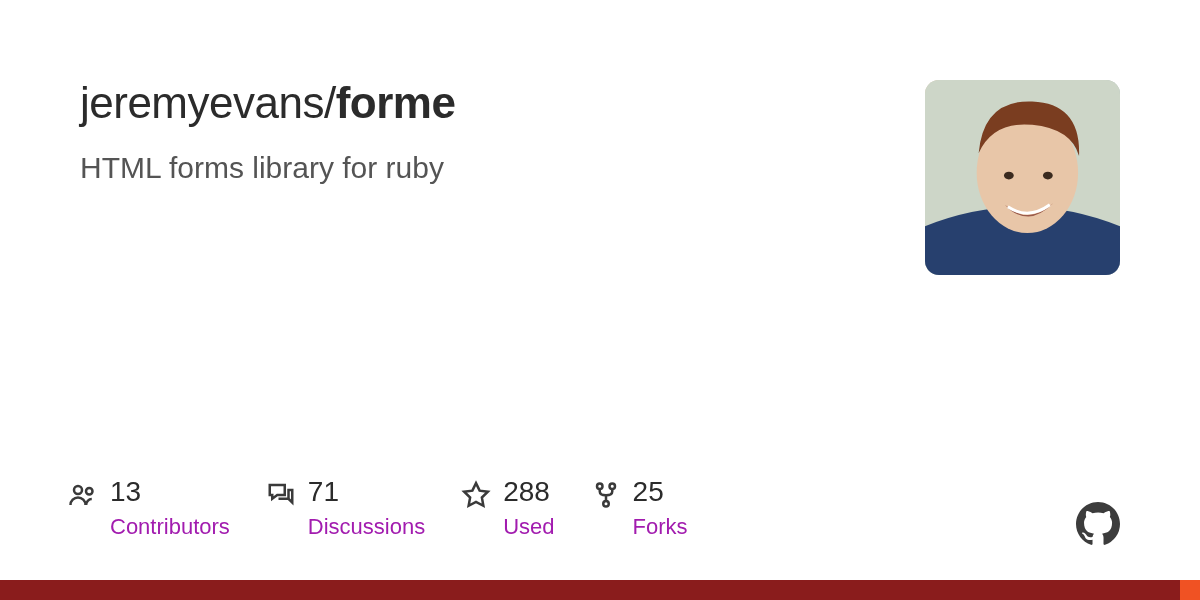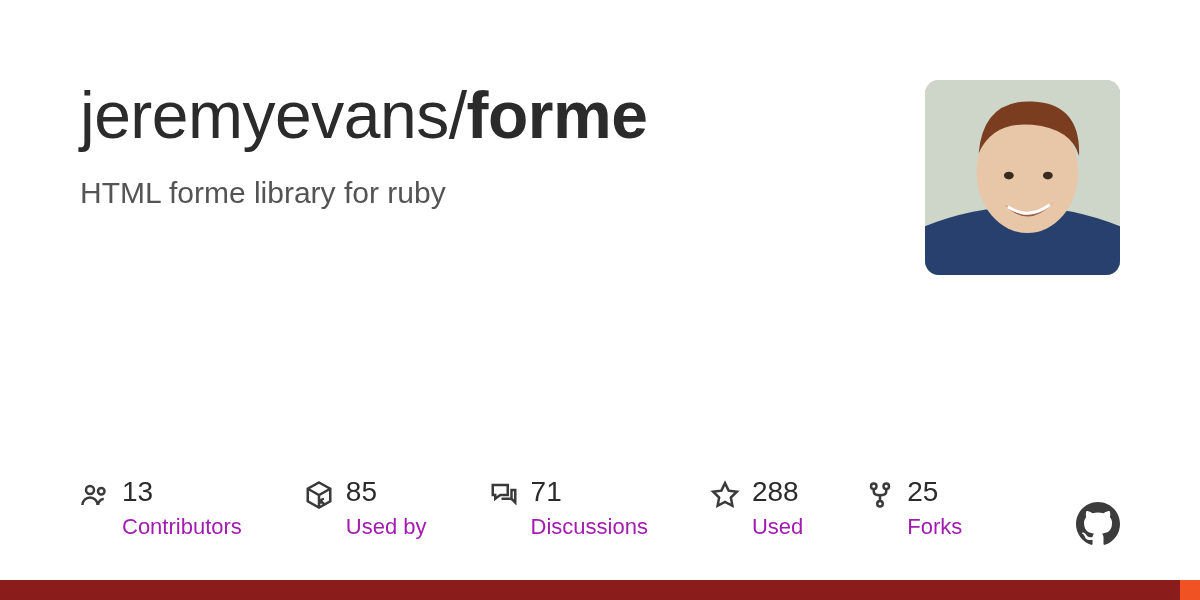--- a/index.html
+++ b/index.html
@@ -16,21 +16,21 @@
     height: 100%;
     position: relative;
   }
   .title-row {
     display: flex;
     justify-content: space-between;
     align-items: flex-start;
   }
   .title-block { flex: 1; }
   .repo-title {
-    font-size: 66px;
+    font-size: 44px;
     line-height: 1.15;
     color: #2b2b2b;
     font-weight: 400;
     letter-spacing: -0.5px;
   }
   .repo-title .slash { color: #2b2b2b; }
   .repo-title .name { font-weight: 700; color: #2b2b2b; }
   .description {
     margin-top: 22px;
     font-size: 30px;
@@ -44,26 +44,26 @@
     background: linear-gradient(135deg,#d9c7b0 0%, #c9d4c5 40%, #2e4a7a 100%);
     position: relative;
     overflow: hidden;
     margin-left: 40px;
     margin-top: 2px;
     flex-shrink: 0;
   }
   .avatar svg { width:100%; height:100%; display:block; }
   .stats-row {
     position: absolute;
-    left: 80px;
+    left: 68px;
     right: 80px;
     bottom: 60px;
     display: flex;
     align-items: flex-start;
-    gap: 62px;
+    gap: 36px;
   }
   .stat {
     display: flex;
     align-items: flex-start;
     gap: 12px;
   }
   .stat-icon {
     width: 30px;
     height: 30px;
     margin-top: 3px;
@@ -107,21 +107,21 @@
 </style>
 </head>
 <body>
 
 <div class="container">
   <div class="title-row">
     <div class="title-block">
       <h1 class="repo-title">
         <span>jeremyevans</span><span class="slash">/</span><span class="name">forme</span>
       </h1>
-      <p class="description">HTML forme library for ruby</p>
+      <p class="description">HTML forms library for ruby</p>
     </div>
     <div class="avatar">
       <svg viewBox="0 0 200 200" preserveAspectRatio="xMidYMid slice">
         <rect width="200" height="200" fill="#cdd6c8"></rect>
         <path d="M0 200 L0 150 Q100 110 200 150 L200 200 Z" fill="#27406e"></path>
         <ellipse cx="105" cy="95" rx="52" ry="62" fill="#e8c6a8"></ellipse>
         <path d="M55 75 Q60 20 110 22 Q160 24 158 78 Q150 50 110 46 Q70 42 55 75 Z" fill="#7a3d20"></path>
         <ellipse cx="86" cy="98" rx="5" ry="4" fill="#3a2a1f"></ellipse>
         <ellipse cx="126" cy="98" rx="5" ry="4" fill="#3a2a1f"></ellipse>
         <path d="M82 128 Q106 150 132 126 Q118 140 106 140 Q92 140 82 128 Z" fill="#9a5a4a"></path>
@@ -139,34 +139,20 @@
           <circle cx="17" cy="9" r="2.6"></circle>
           <path d="M14.5 20c0-2.6 2-4.8 4.5-4.8"></path>
         </svg>
       </span>
       <div class="stat-text">
         <span class="stat-value">13</span>
         <span class="stat-label">Contributors</span>
       </div>
     </div>
 
-    <div class="stat">
-      <span class="stat-icon">
-        <svg viewBox="0 0 24 24" fill="none" stroke="currentColor" stroke-width="2">
-          <path d="M12 2 L21 7 L21 17 L12 22 L3 17 L3 7 Z"></path>
-          <path d="M3 7 L12 12 L21 7"></path>
-          <path d="M12 12 L12 22"></path>
-          <path d="M17 20 L13 16 M13 16 L16 15 M13 16 L14 19" stroke-width="1.8"></path>
-        </svg>
-      </span>
-      <div class="stat-text">
-        <span class="stat-value">85</span>
-        <span class="stat-label">Used by</span>
-      </div>
-    </div>
 
     <div class="stat">
       <span class="stat-icon">
         <svg viewBox="0 0 24 24" fill="none" stroke="currentColor" stroke-width="2">
           <path d="M3 4h12v8H9l-4 3v-3H3V4z"></path>
           <path d="M10 15h8v-7h3v10l-3-3h-8z"></path>
         </svg>
       </span>
       <div class="stat-text">
         <span class="stat-value">71</span>

